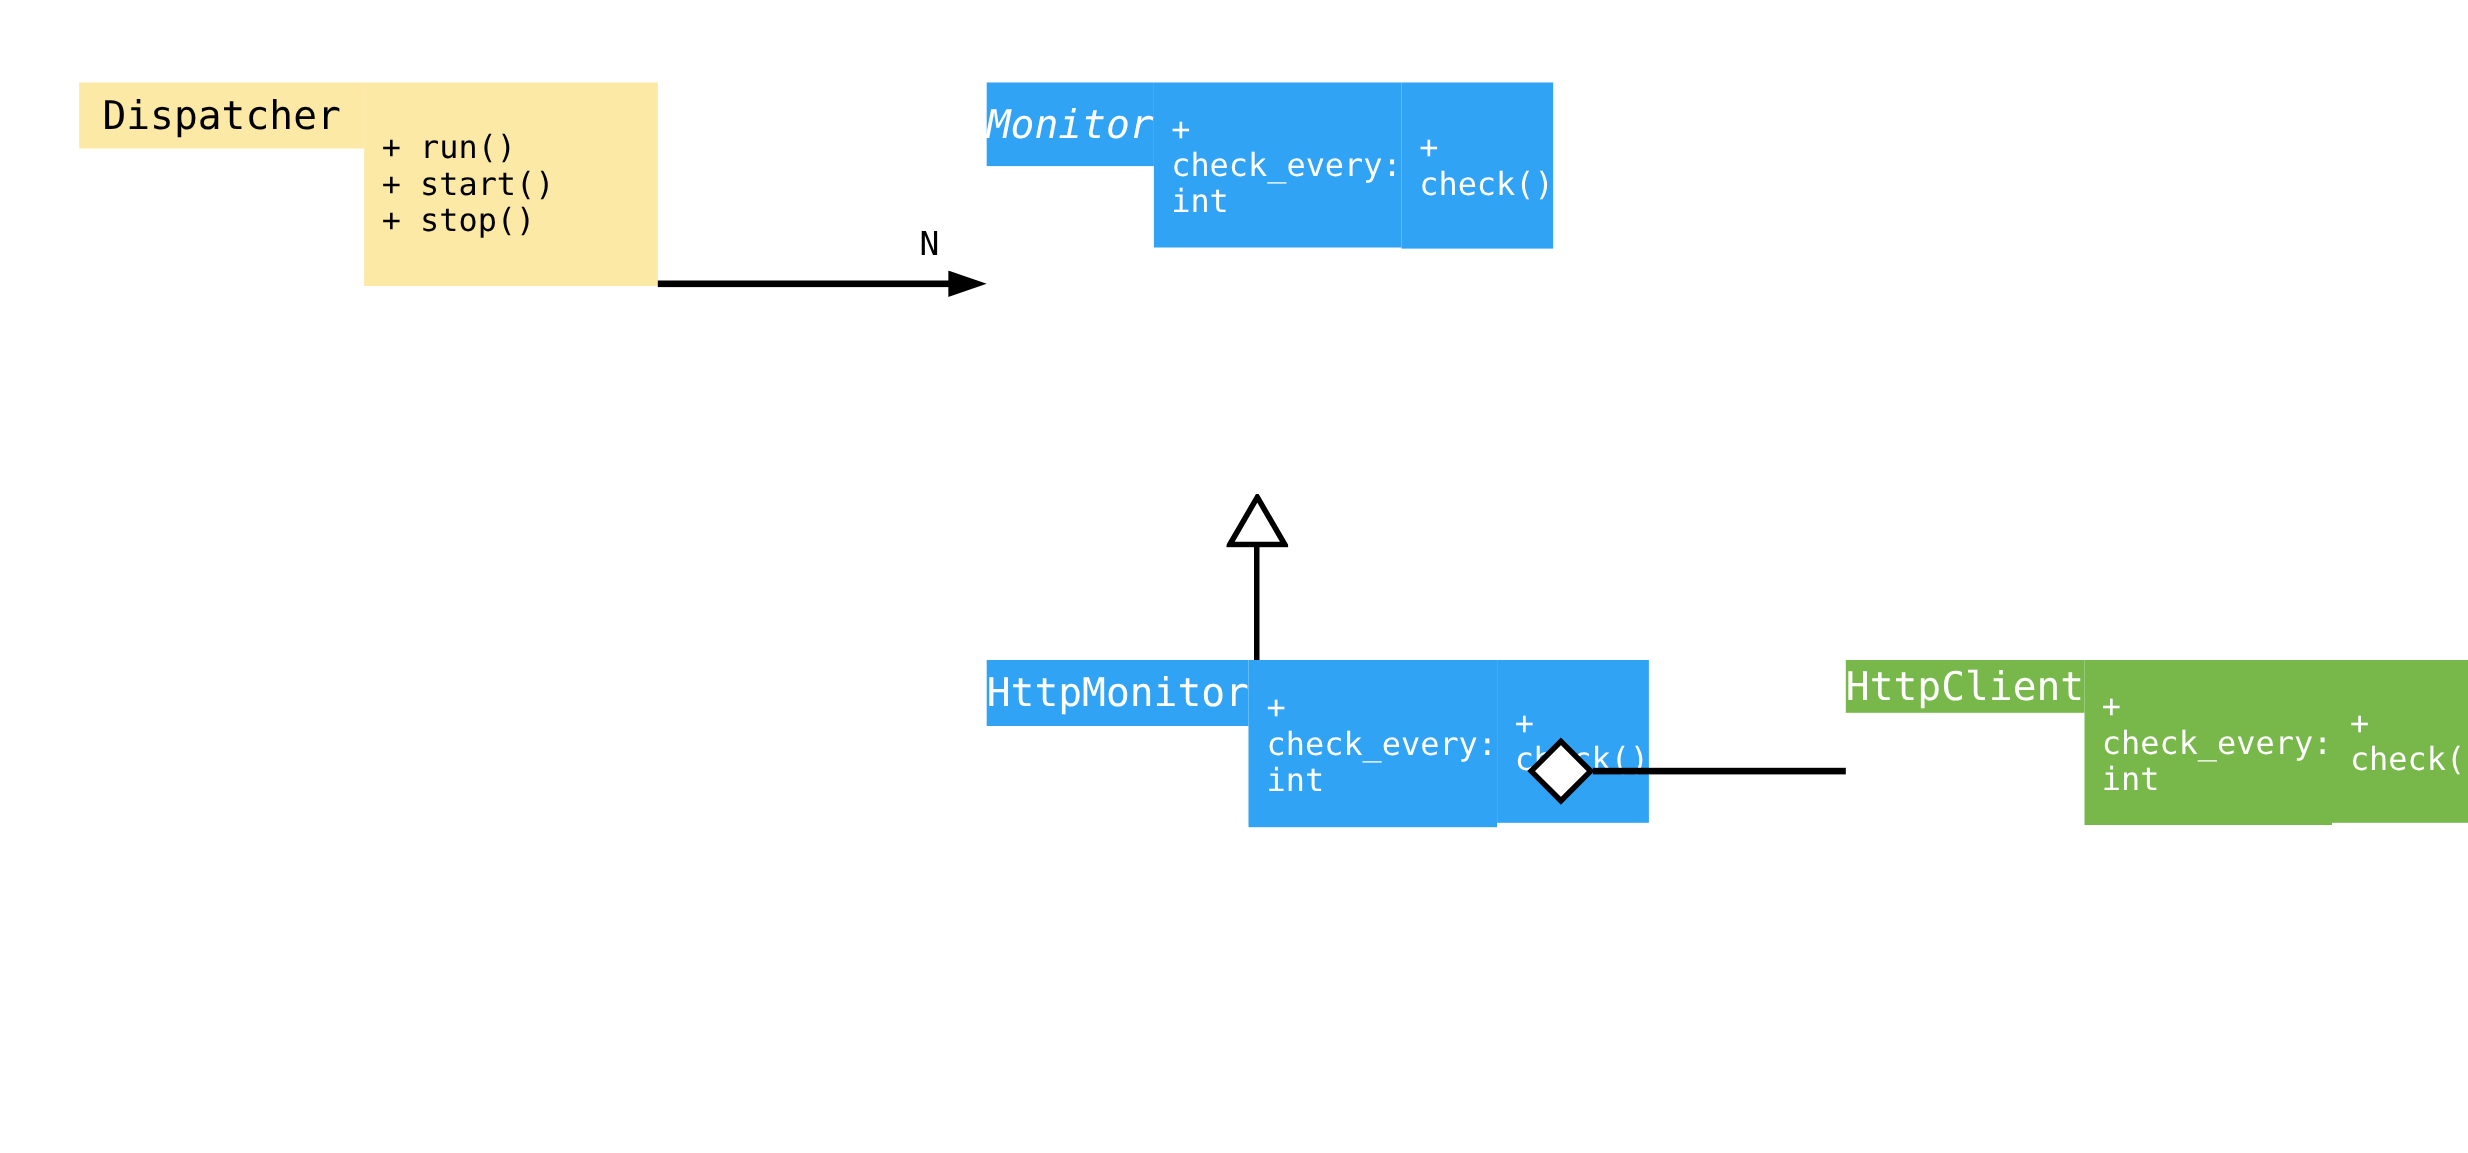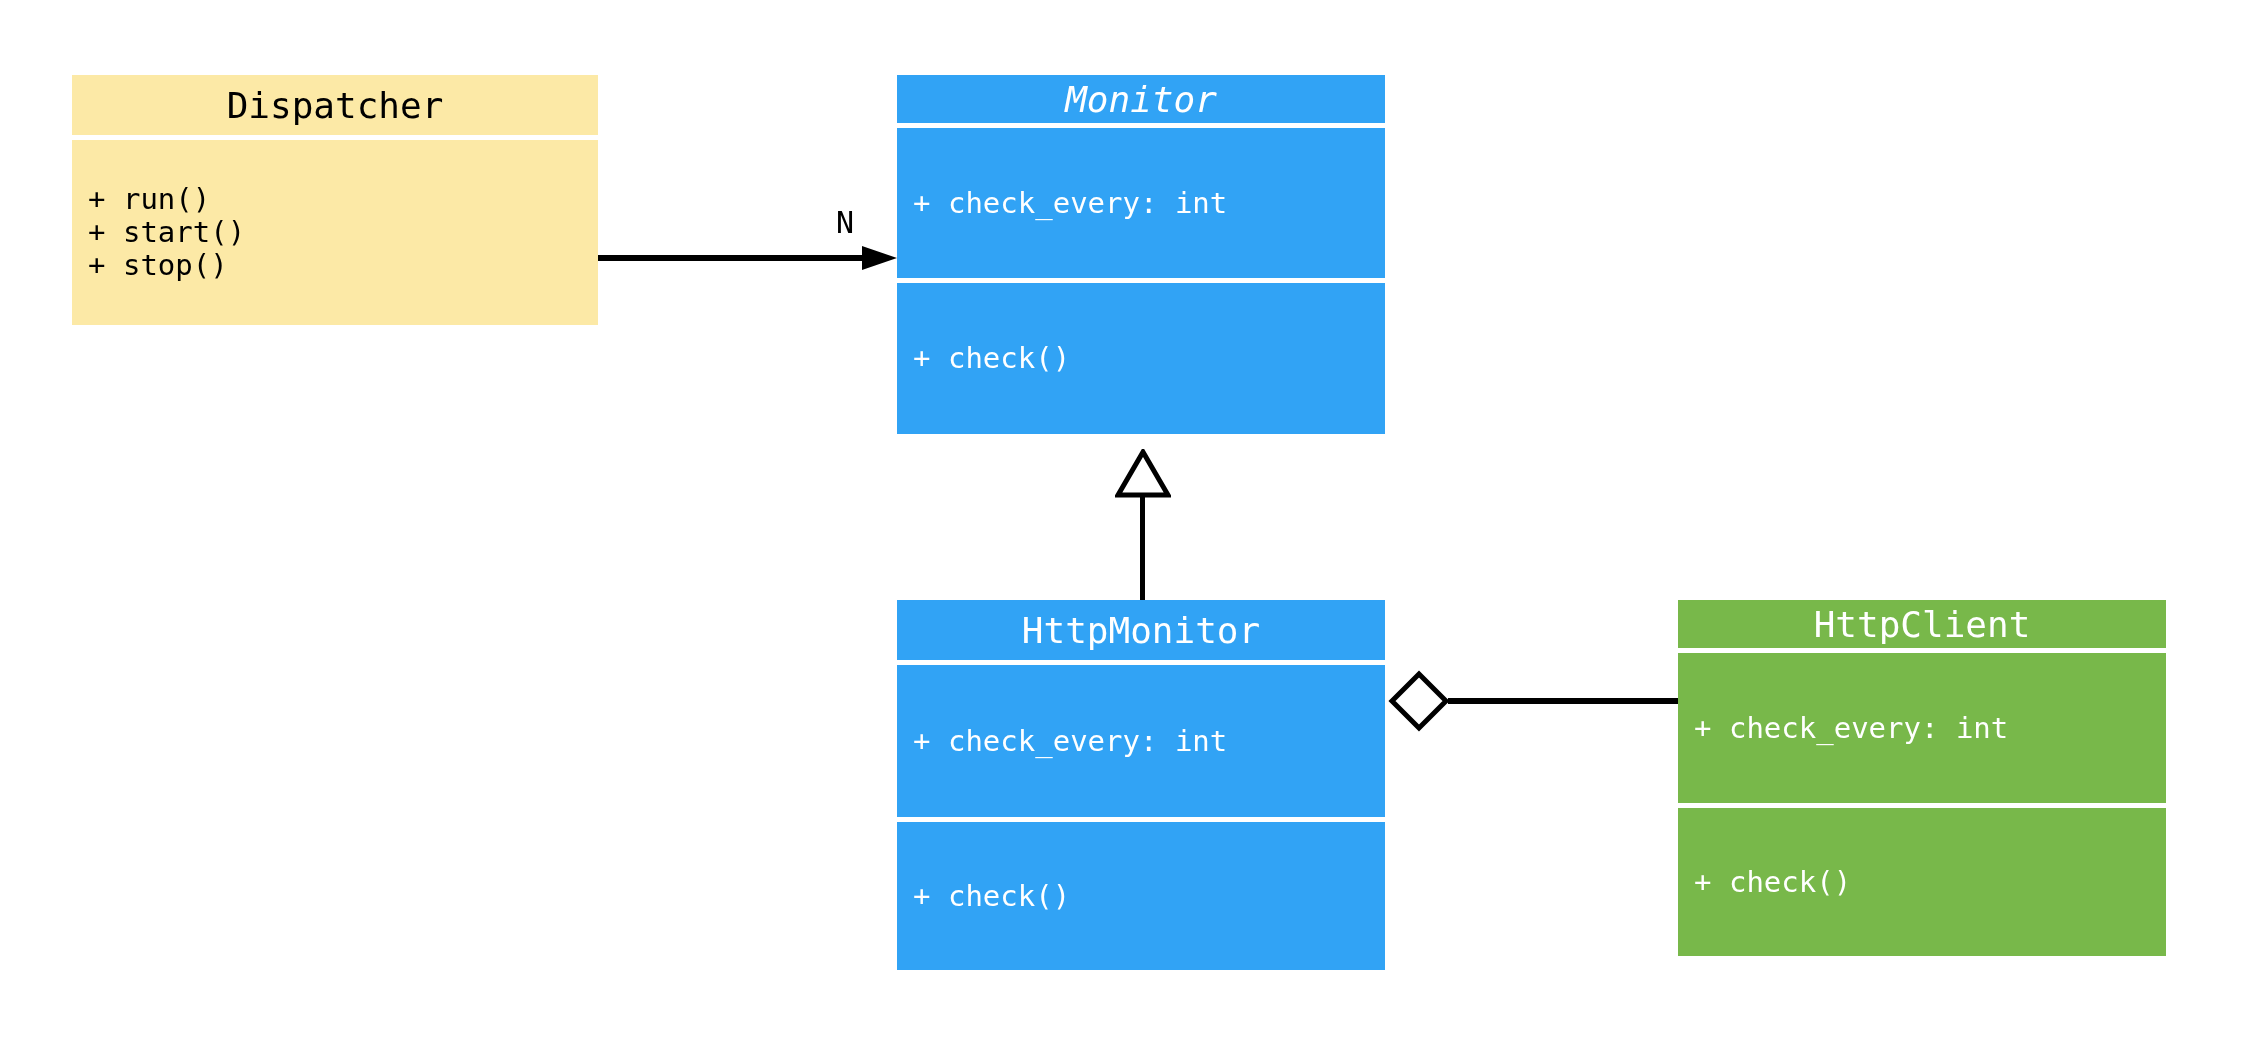--- a/index.html
+++ b/index.html
@@ -5,21 +5,21 @@
   html,body{margin:0;padding:0;background:#ffffff;}
   .canvas{
     position:relative;
     width:2244px;height:1048px;
     background:#ffffff;
     font-family:"DejaVu Sans Mono","Liberation Mono",monospace;
     overflow:hidden;
   }
   .uml-class{
     position:absolute;
-    display:flex;flex-direction:column;row-gap:5px;
+    display:flex;row-gap:5px;
   }
   .compartment{width:100%;box-sizing:border-box;}
   .compartment.title{
     display:flex;align-items:center;justify-content:center;
     font-size:36px;letter-spacing:0;
   }
   .compartment.members{
     display:flex;flex-direction:column;justify-content:center;
     padding-left:16px;font-size:29px;line-height:33px;
   }
@@ -39,21 +39,21 @@
   <div class="uml-class" style="left:72px;top:75px;width:526px;">
     <div class="compartment title" style="height: 60px; background-color: rgb(252, 233, 166); color: rgb(0, 0, 0);">Dispatcher</div>
     <div class="compartment members" style="height: 185px; background-color: rgb(252, 233, 166); color: rgb(0, 0, 0);">
       <div>+ run()</div>
       <div>+ start()</div>
       <div>+ stop()</div>
     </div>
   </div>
 
   <div class="uml-class" style="left:897px;top:75px;width:488px;">
-    <div class="compartment title italic" style="height: 48px; background-color: rgb(49, 163, 245); color: rgb(255, 255, 255);">Monitor</div>
+    <div class="compartment title italic" style="height: 76px; background-color: rgb(49, 163, 245); color: rgb(255, 255, 255);">Monitor</div>
     <div class="compartment members" style="height: 150px; background-color: rgb(49, 163, 245); color: rgb(255, 255, 255);">
       <div>+ check_every: int</div>
     </div>
     <div class="compartment members" style="height: 151px; background-color: rgb(49, 163, 245); color: rgb(255, 255, 255);">
       <div>+ check()</div>
     </div>
   </div>
 
   <div class="uml-class" style="left:897px;top:600px;width:488px;">
     <div class="compartment title" style="height: 60px; background-color: rgb(49, 163, 245); color: rgb(255, 255, 255);">HttpMonitor</div>

